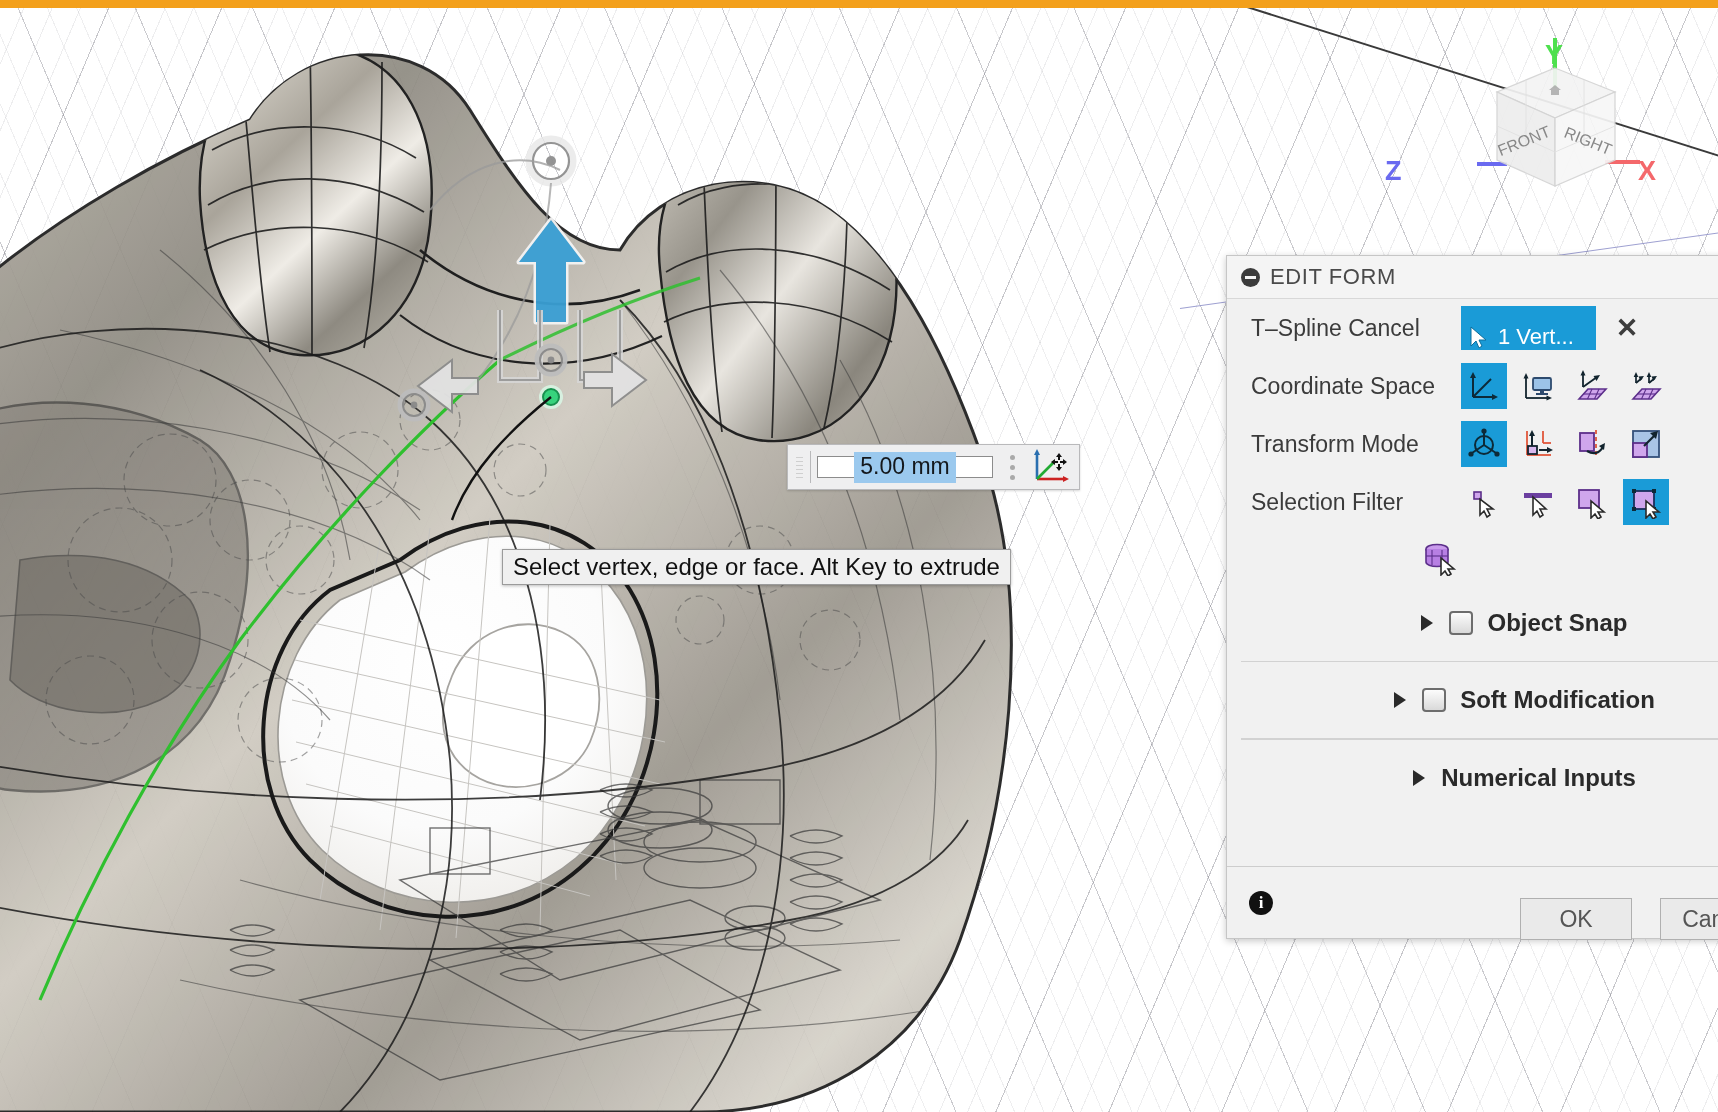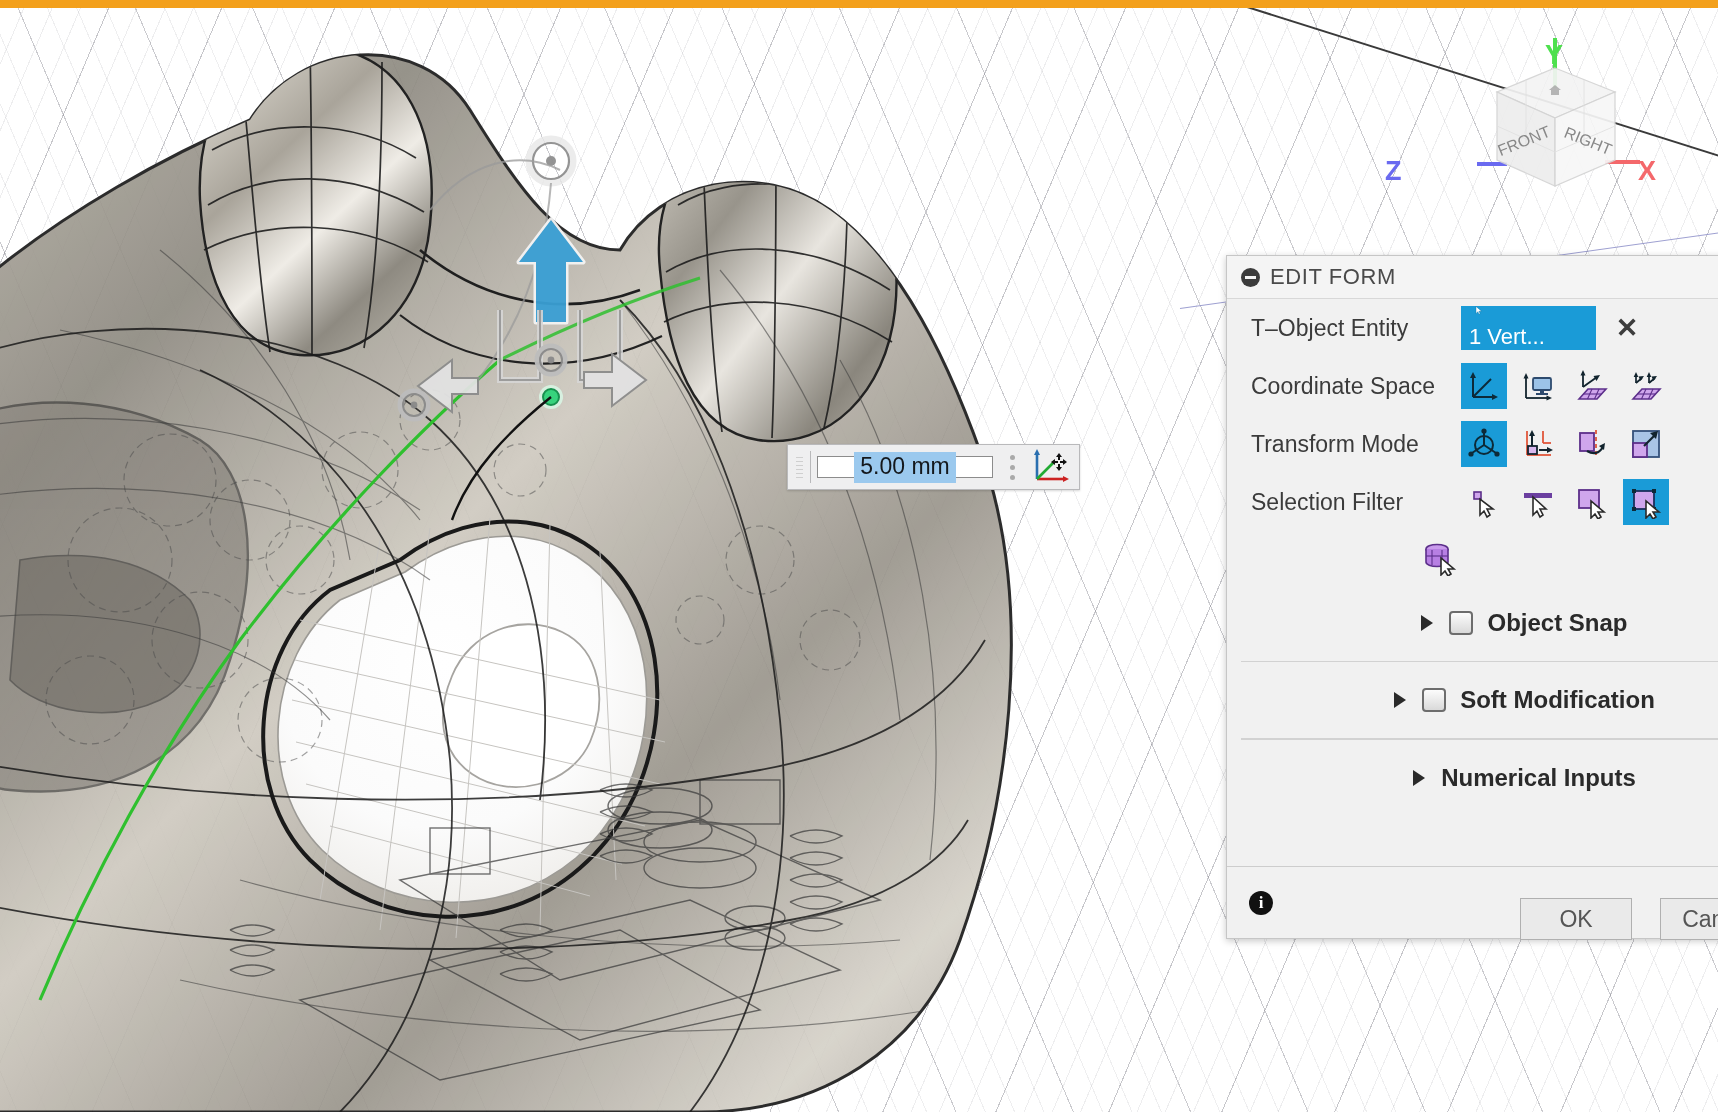--- a/index.html
+++ b/index.html
@@ -123,23 +123,22 @@
   .dlg-body { flex:1; display:flex; flex-direction:column; }
 
   .row {
     display:flex; align-items:center; height:58px; padding:0 0 0 24px; flex:none;
   }
   .row-label { width:210px; font-size:23px; color:#3b3b3b; }
   .row-ctrl { display:flex; align-items:center; gap:0px; }
 
   .sel-chip {
     background:#1a9bd7; color:#fff; height:44px; min-width:135px;
-    display:flex; align-items:flex-start; gap:9px; padding:0 12px 0 8px;
+    display:flex; align-items:flex-end; gap:9px; padding:0 12px 0 8px;
     font-size:22px;
-    flex-direction:column;
   }
   .clear-x {
     margin-left:16px; font-size:27px; color:#3d3d3d; font-weight:bold;
     width:30px; text-align:center; line-height:1;
   }
 
   .ibtn {
     width:46px; height:46px; display:flex; align-items:center; justify-content:center;
     flex:none;
   }
@@ -477,36 +476,39 @@
           <g fill="#111">
             <path d="M 30 8 l 3 4 h -2 v 3 h -2 v -3 h -2 z"></path>
             <path d="M 30 26 l 3 -4 h -2 v -3 h -2 v 3 h -2 z"></path>
             <path d="M 22 17 l 4 -3 v 2 h 3 v 2 h -3 v 2 z"></path>
             <path d="M 38 17 l -4 -3 v 2 h -3 v 2 h 3 v 2 z"></path>
           </g>
         </svg>
       </div>
     </div>
 
+    <div class="tooltip">
+      <span>Select vertex, edge or face. Alt Key to extrude</span>
+    </div>
   </div>
 
   <div class="dialog">
 
     <div class="dlg-header">
       <span class="collapse-dot">
           <i></i>
         </span>
       <span class="dlg-title">EDIT FORM</span>
       <span class="dlg-pin">▶▶</span>
     </div>
 
     <div class="dlg-body">
 
       <div class="row">
-        <span class="row-label">T–Object Entity</span>
+        <span class="row-label">T–Spline Cancel</span>
         <div class="row-ctrl">
           <div class="sel-chip">
             <svg width="20" height="24" viewBox="0 0 20 24">
               <polygon points="2,1 2,20 7,15 10,22 13,20 10,14 17,14" fill="#fff" stroke="#0a6e9c" stroke-width="1"></polygon>
             </svg>
             <span>1 Vert...</span>
           </div>
           <span class="clear-x">✕</span>
         </div>
       </div>

